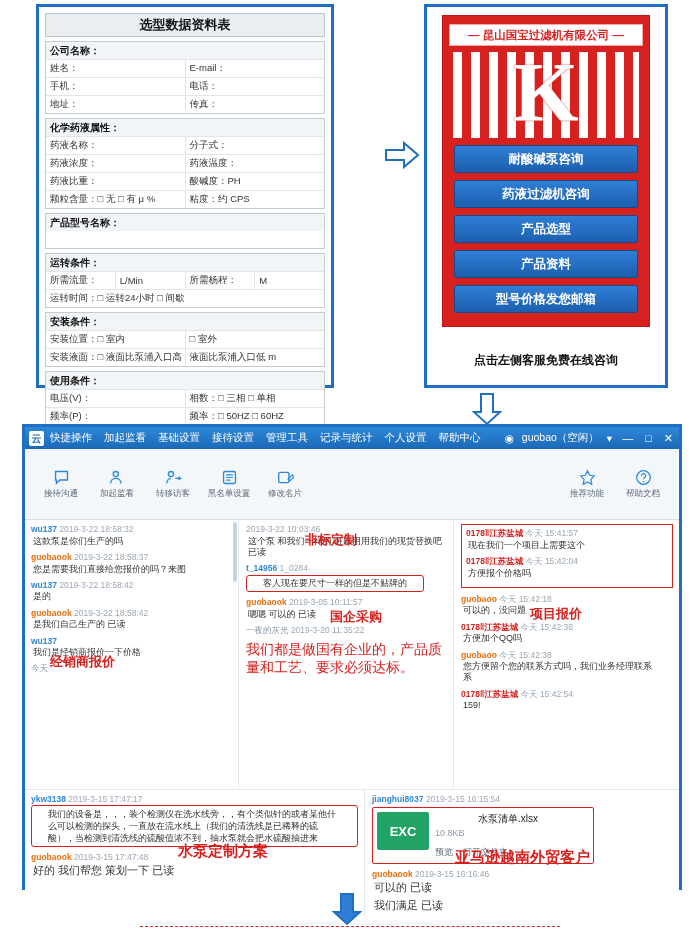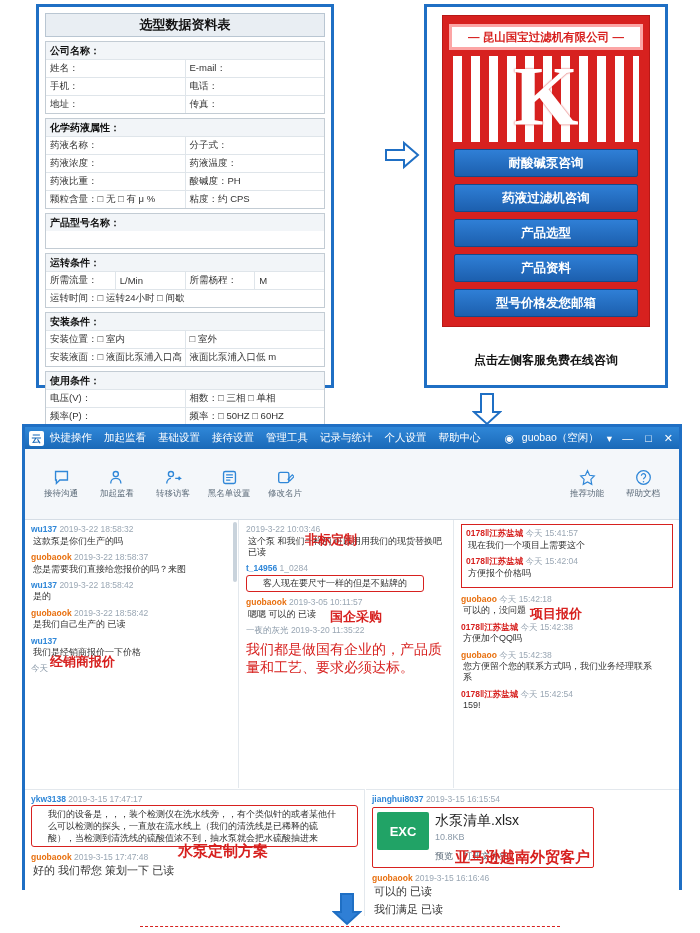--- a/index.html
+++ b/index.html
@@ -48,21 +48,21 @@
     left:424px;top:4px;width:244px;height:384px;
     border:3px solid #1f6fc4;background:#ffffff;box-sizing:border-box;
   }
   #banner-inner{
     margin:8px auto 0 auto;width:206px;height:310px;background:#d7211f;position:relative;
     border:1px solid #b81816;
   }
   #banner-company{
     margin:8px 6px 0 6px;height:20px;line-height:20px;text-align:center;
     background:#fff;color:#d7211f;font-weight:bold;font-size:11.5px;
-    border:3px solid #fca5a5;
+    border:1px solid #fca5a5;
   }
   #banner-k-wrap{
     margin:6px auto 0 auto;width:186px;height:86px;position:relative;overflow:hidden;
     background:repeating-linear-gradient(90deg,#ffffff 0 9px,#d7211f 9px 18px);
   }
   #banner-k{
     position:absolute;left:0;top:0;width:186px;height:86px;
     text-align:center;font-size:84px;line-height:82px;color:#ffffff;
     font-weight:bold;font-family:"Liberation Serif","DejaVu Serif",serif;
     text-shadow:0 0 2px #d7211f;
@@ -144,21 +144,21 @@
     font-family:"Liberation Serif","DejaVu Serif",serif;
   }
 
   .file-card{
     border:1.5px solid #d7211f;border-radius:2px;background:#fff;padding:4px;display:flex;align-items:flex-start;gap:6px;width:222px;box-sizing:border-box;
   }
   .exc-ic{
     width:52px;height:38px;background:#21a366;color:#fff;font-size:13px;font-weight:bold;
     display:flex;align-items:center;justify-content:center;border-radius:2px;
   }
-  .file-name{font-size:14px;color:#222;}
+  .file-name{font-size:10px;color:#222;margin-left:43px;}
   .file-size{font-size:9px;color:#8a99a8;margin-top:2px;}
   .file-acts{margin-top:8px;font-size:9px;color:#5b6a78;display:flex;gap:10px;}
 
   #bottom-rule{
     left:140px;top:926px;width:420px;height:0;border-top:1px dashed #d7211f;
   }
   .scrollbar{
     position:absolute;right:1px;top:2px;width:4px;height:60px;background:#c9d3dc;border-radius:2px;
   }
 </style>

